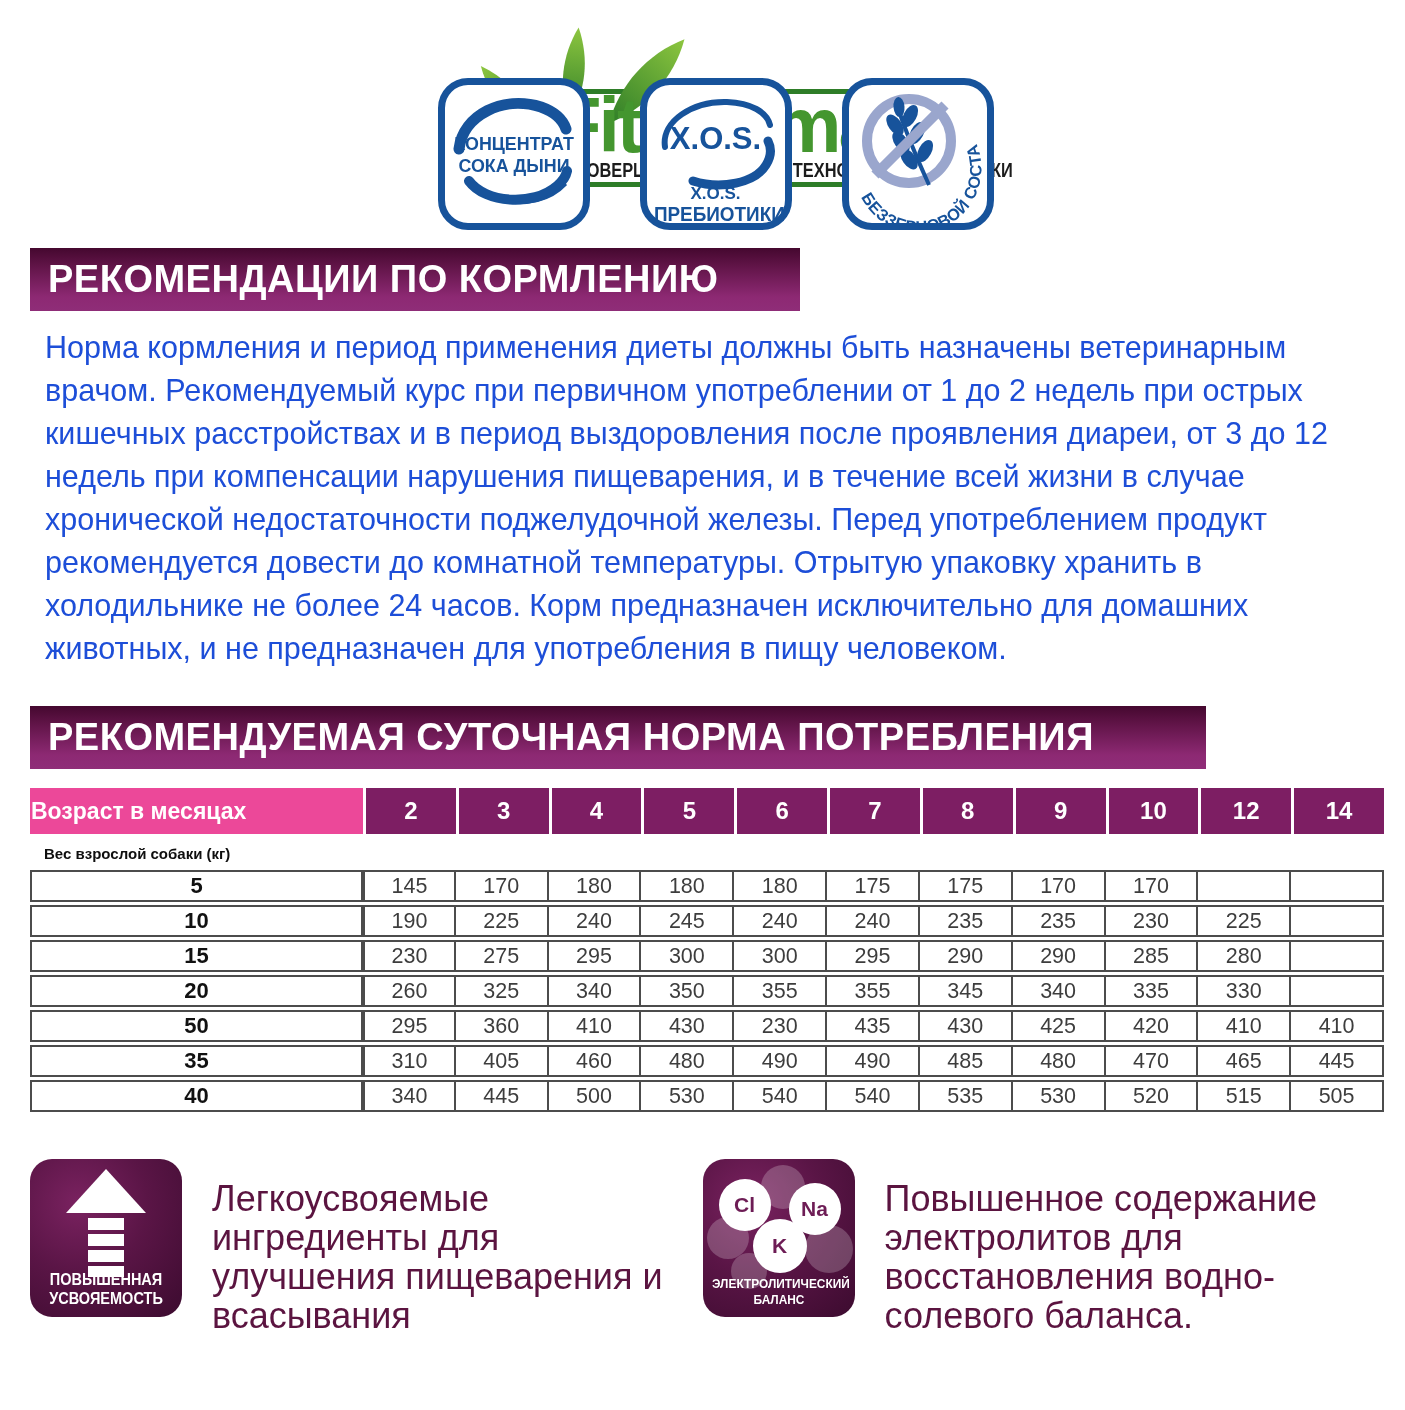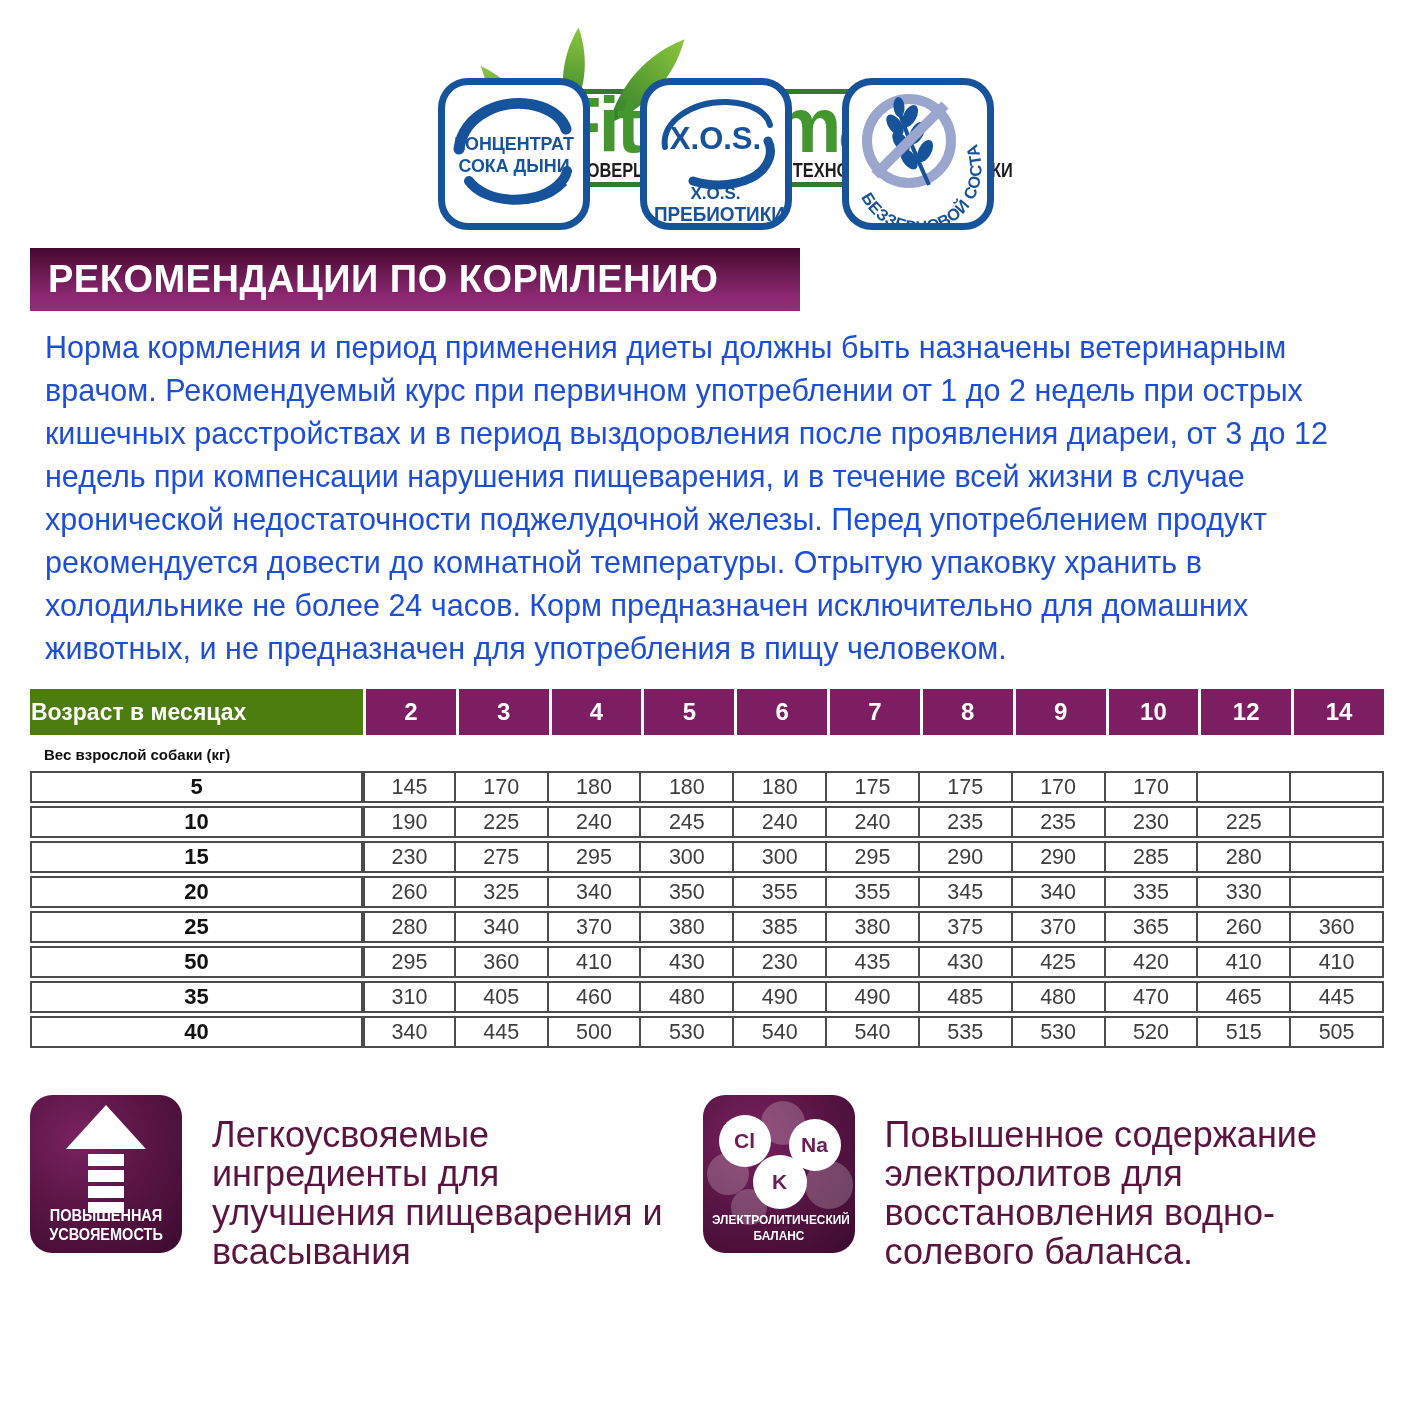--- a/index.html
+++ b/index.html
@@ -40,21 +40,21 @@
   .banner2{width:1176px;margin-top:36px;}
 
   
   .bodytext{margin:15px 30px 0 45px;width:1325px;font-size:30.5px;line-height:43px;
             color:#1d4ed8;}
 
   
   .intake-table{margin:16px 0 0 30px;width:1354px;border-collapse:separate;
                 border-spacing:0 3px;table-layout:fixed;}
   .intake-table th{font-family:"Liberation Sans",sans-serif;}
-  th.age-label{width:331px;background:#4d7c0f;color:#fff;text-align:left;
+  th.age-label{width:331px;background:#ec4899;color:#fff;text-align:left;
                font-size:23px;font-weight:bold;height:44px;}
   th.month{background:#7d1e63;color:#fff;font-size:24px;font-weight:bold;
            border-left:3px solid #ffffff;height:44px;}
   tr.caption-row td{border:none;text-align:left;font-weight:bold;font-size:15px;
                     color:#0f0f0f;padding:3px 0 1px 14px;height:26px;}
   td.wcell{border:2px solid #4c4c4c;font-weight:bold;font-size:22px;text-align:center;
            height:22px;color:#111;}
   td.vcell{border:2px solid #4c4c4c;border-left:none;font-size:21.5px;color:#3d3d3d;
            text-align:center;height:22px;}
   td.vcell.first{border-left:2px solid #4c4c4c;}
@@ -151,20 +151,23 @@
       </div>
 
     </div>
   </div>
 
   <div class="banner banner1">
     <span>РЕКОМЕНДАЦИИ ПО КОРМЛЕНИЮ</span>
   </div>
   <p class="bodytext">Норма кормления и период применения диеты должны быть назначены ветеринарным врачом. Рекомендуемый курс при первичном употреблении от 1 до 2 недель при острых кишечных расстройствах и в период выздоровления после проявления диареи, от 3 до 12 недель при компенсации нарушения пищеварения, и в течение всей жизни в случае хронической недостаточности поджелудочной железы. Перед употреблением продукт рекомендуется довести до комнатной температуры. Отрытую упаковку хранить в холодильнике не более 24 часов. Корм предназначен исключительно для домашних животных, и не предназначен для употребления в пищу человеком.</p>
 
+  <div class="banner banner2">
+    <span>РЕКОМЕНДУЕМАЯ СУТОЧНАЯ НОРМА ПОТРЕБЛЕНИЯ</span>
+  </div>
 
   <table class="intake-table">
     <thead>
       <tr id="head-row">
         <th class="age-label">Возраст в месяцах</th>
       <th class="month">2</th>
           <th class="month">3</th>
           <th class="month">4</th>
           <th class="month">5</th>
           <th class="month">6</th>
@@ -228,34 +231,20 @@
           <td class="vcell">325</td>
           <td class="vcell">340</td>
           <td class="vcell">350</td>
           <td class="vcell">355</td>
           <td class="vcell">355</td>
           <td class="vcell">345</td>
           <td class="vcell">340</td>
           <td class="vcell">335</td>
           <td class="vcell">330</td>
           <td class="vcell"></td>
-        </tr>
-        <tr>
-          <td class="wcell">25</td>
-          <td class="vcell first">280</td>
-          <td class="vcell">340</td>
-          <td class="vcell">370</td>
-          <td class="vcell">380</td>
-          <td class="vcell">385</td>
-          <td class="vcell">380</td>
-          <td class="vcell">375</td>
-          <td class="vcell">370</td>
-          <td class="vcell">365</td>
-          <td class="vcell">260</td>
-          <td class="vcell">360</td>
         </tr>
         <tr>
           <td class="wcell">50</td>
           <td class="vcell first">295</td>
           <td class="vcell">360</td>
           <td class="vcell">410</td>
           <td class="vcell">430</td>
           <td class="vcell">230</td>
           <td class="vcell">435</td>
           <td class="vcell">430</td>

